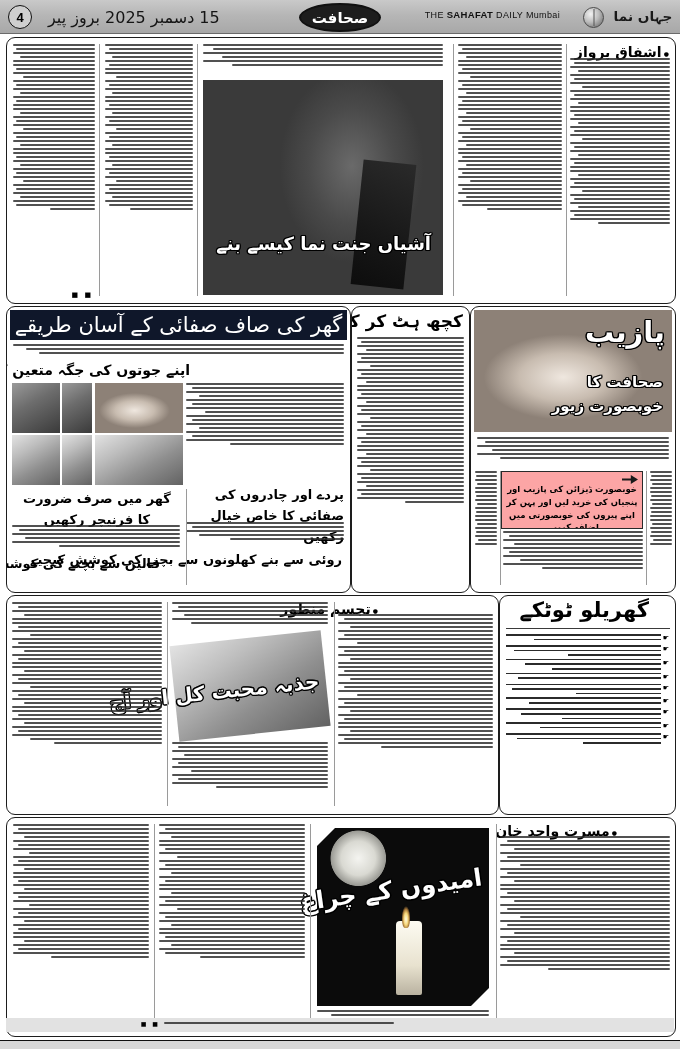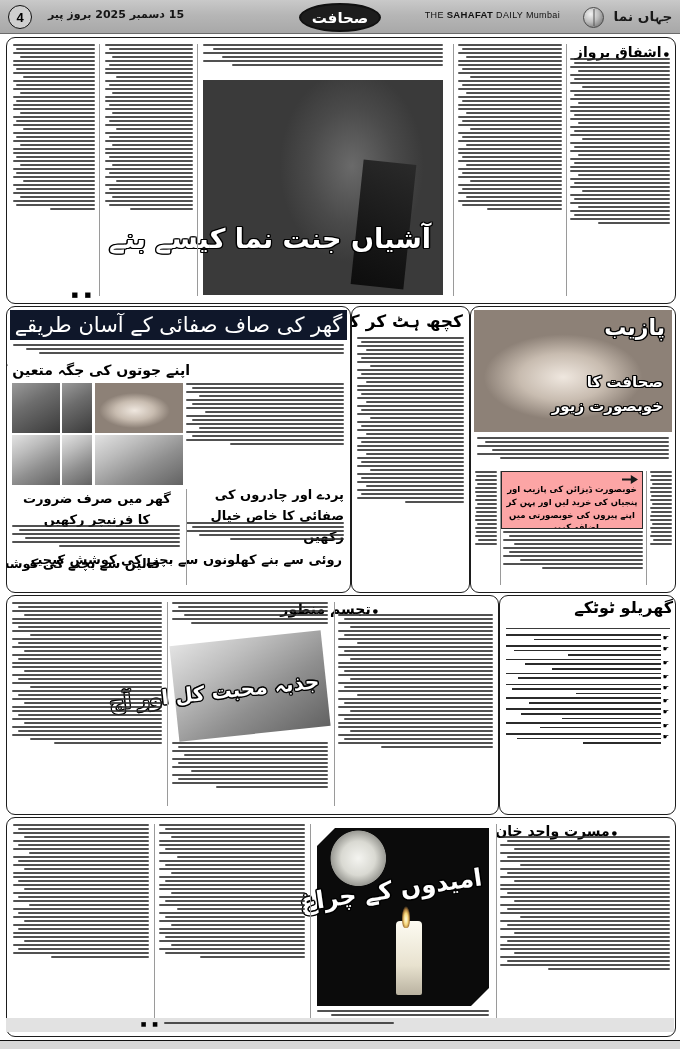--- a/index.html
+++ b/index.html
@@ -40,21 +40,21 @@
   .mh-eng b{font-weight:bold;font-size:9.5px;}
   .mh-logo{
     position:absolute;left:50%;top:3px;transform:translateX(-50%);
     width:78px;height:25px;border-radius:50%/50%;
     background:#1d1d1d;border:2px solid #111;
     display:flex;align-items:center;justify-content:center;
     color:#fff;font-size:15px;font-weight:bold;letter-spacing:-1px;
   }
   .mh-date{
     position:absolute;left:48px;top:8px;
-    font-size:11px;font-weight:bold;color:#141414;white-space:nowrap;
+    font-size:16px;font-weight:normal;color:#141414;white-space:nowrap;
   }
   .mh-pageno{
     position:absolute;left:8px;top:5px;width:22px;height:22px;border-radius:50%;
     border:1.6px solid #111;background:#cfcfcf;
     display:flex;align-items:center;justify-content:center;
     font-family:"Liberation Sans",sans-serif;font-size:13px;font-weight:bold;color:#000;
   }
 
   
   .frame{
@@ -265,21 +265,21 @@
       <div class="ln s2"></div>
         <div class="ln s1"></div>
         <div class="ln s3"></div>
         <div class="ln s1"></div>
       <div class="ln s2"></div>
         <div class="ln s5"></div>
     </div>
     <div class="vrule" style="right:221px;top:6px;height:252px;"></div>
 
     <div class="photo ph-couple" style="right:232px;top:42px;width:240px;height:215px;"></div>
-    <div class="hl-onphoto" style="right:244px;top:185px;font-size:27px;">آشیاں جنت نما کیسے بنے</div>
+    <div class="hl-onphoto" style="right:244px;top:195px;font-size:18px;">آشیاں جنت نما کیسے بنے</div>
 
     <div class="txt dense" style="right:232px;top:6px;width:240px;height:32px;">
       <div class="ln s1"></div>
         <div class="ln s2"></div>
         <div class="ln s1"></div>
       <div class="ln s3"></div>
         <div class="ln s1"></div>
         <div class="ln s4"></div>
     </div>
 
@@ -483,21 +483,21 @@
         <div class="ln s3"></div>
         <div class="ln s1"></div>
         <div class="ln s2"></div>
       <div class="ln s1"></div>
         <div class="ln s6"></div>
     </div>
   </div>
 
   <div class="frame" style="left:470px;top:306px;width:204px;height:285px;">
     <div class="photo ph-hand" style="right:3px;top:3px;width:198px;height:122px;"></div>
-    <div class="hl-onphoto" style="right:10px;top:8px;font-size:22px;">پازیب</div>
+    <div class="hl-onphoto" style="right:10px;top:8px;font-size:29px;">پازیب</div>
     <div class="hl-onphoto" style="right:12px;top:66px;font-size:15px;">صحافت کا</div>
     <div class="hl-onphoto" style="right:12px;top:90px;font-size:15px;">خوبصورت زیور</div>
 
     <div class="txt dense" style="right:6px;top:130px;width:192px;height:32px;">
       <div class="ln s1"></div>
         <div class="ln s2"></div>
         <div class="ln s1"></div>
         <div class="ln s3"></div>
       <div class="ln s1"></div>
         <div class="ln s4"></div>
@@ -671,21 +671,21 @@
         <div class="ln s3"></div>
         <div class="ln s1"></div>
       <div class="ln s2"></div>
         <div class="ln s1"></div>
         <div class="ln s4"></div>
         <div class="ln s5"></div>
     </div>
   </div>
 
   <div class="frame" style="left:499px;top:595px;width:175px;height:218px;">
-    <div class="hl" style="right:2px;top:4px;font-size:16px;">گھریلو ٹوٹکے</div>
+    <div class="hl" style="right:26px;top:4px;font-size:21px;">گھریلو ٹوٹکے</div>
     <div class="hrule" style="right:5px;top:32px;width:164px;background:#3a3a3a;"></div>
     <div class="bullets" style="right:5px;top:38px;width:164px;">
       <div class="tipline">
         <span class="tipmark">☛</span>
         <span style="flex:1">
             <span class="ln" style="display:block;height:1.6px;background:#2b2b2b;width:100%;margin-bottom:3px"></span>
             <span class="ln" style="display:block;height:1.6px;background:#2b2b2b;width:82%;margin-bottom:0"></span>
           </span>
       </div>
       <div class="tipline">

